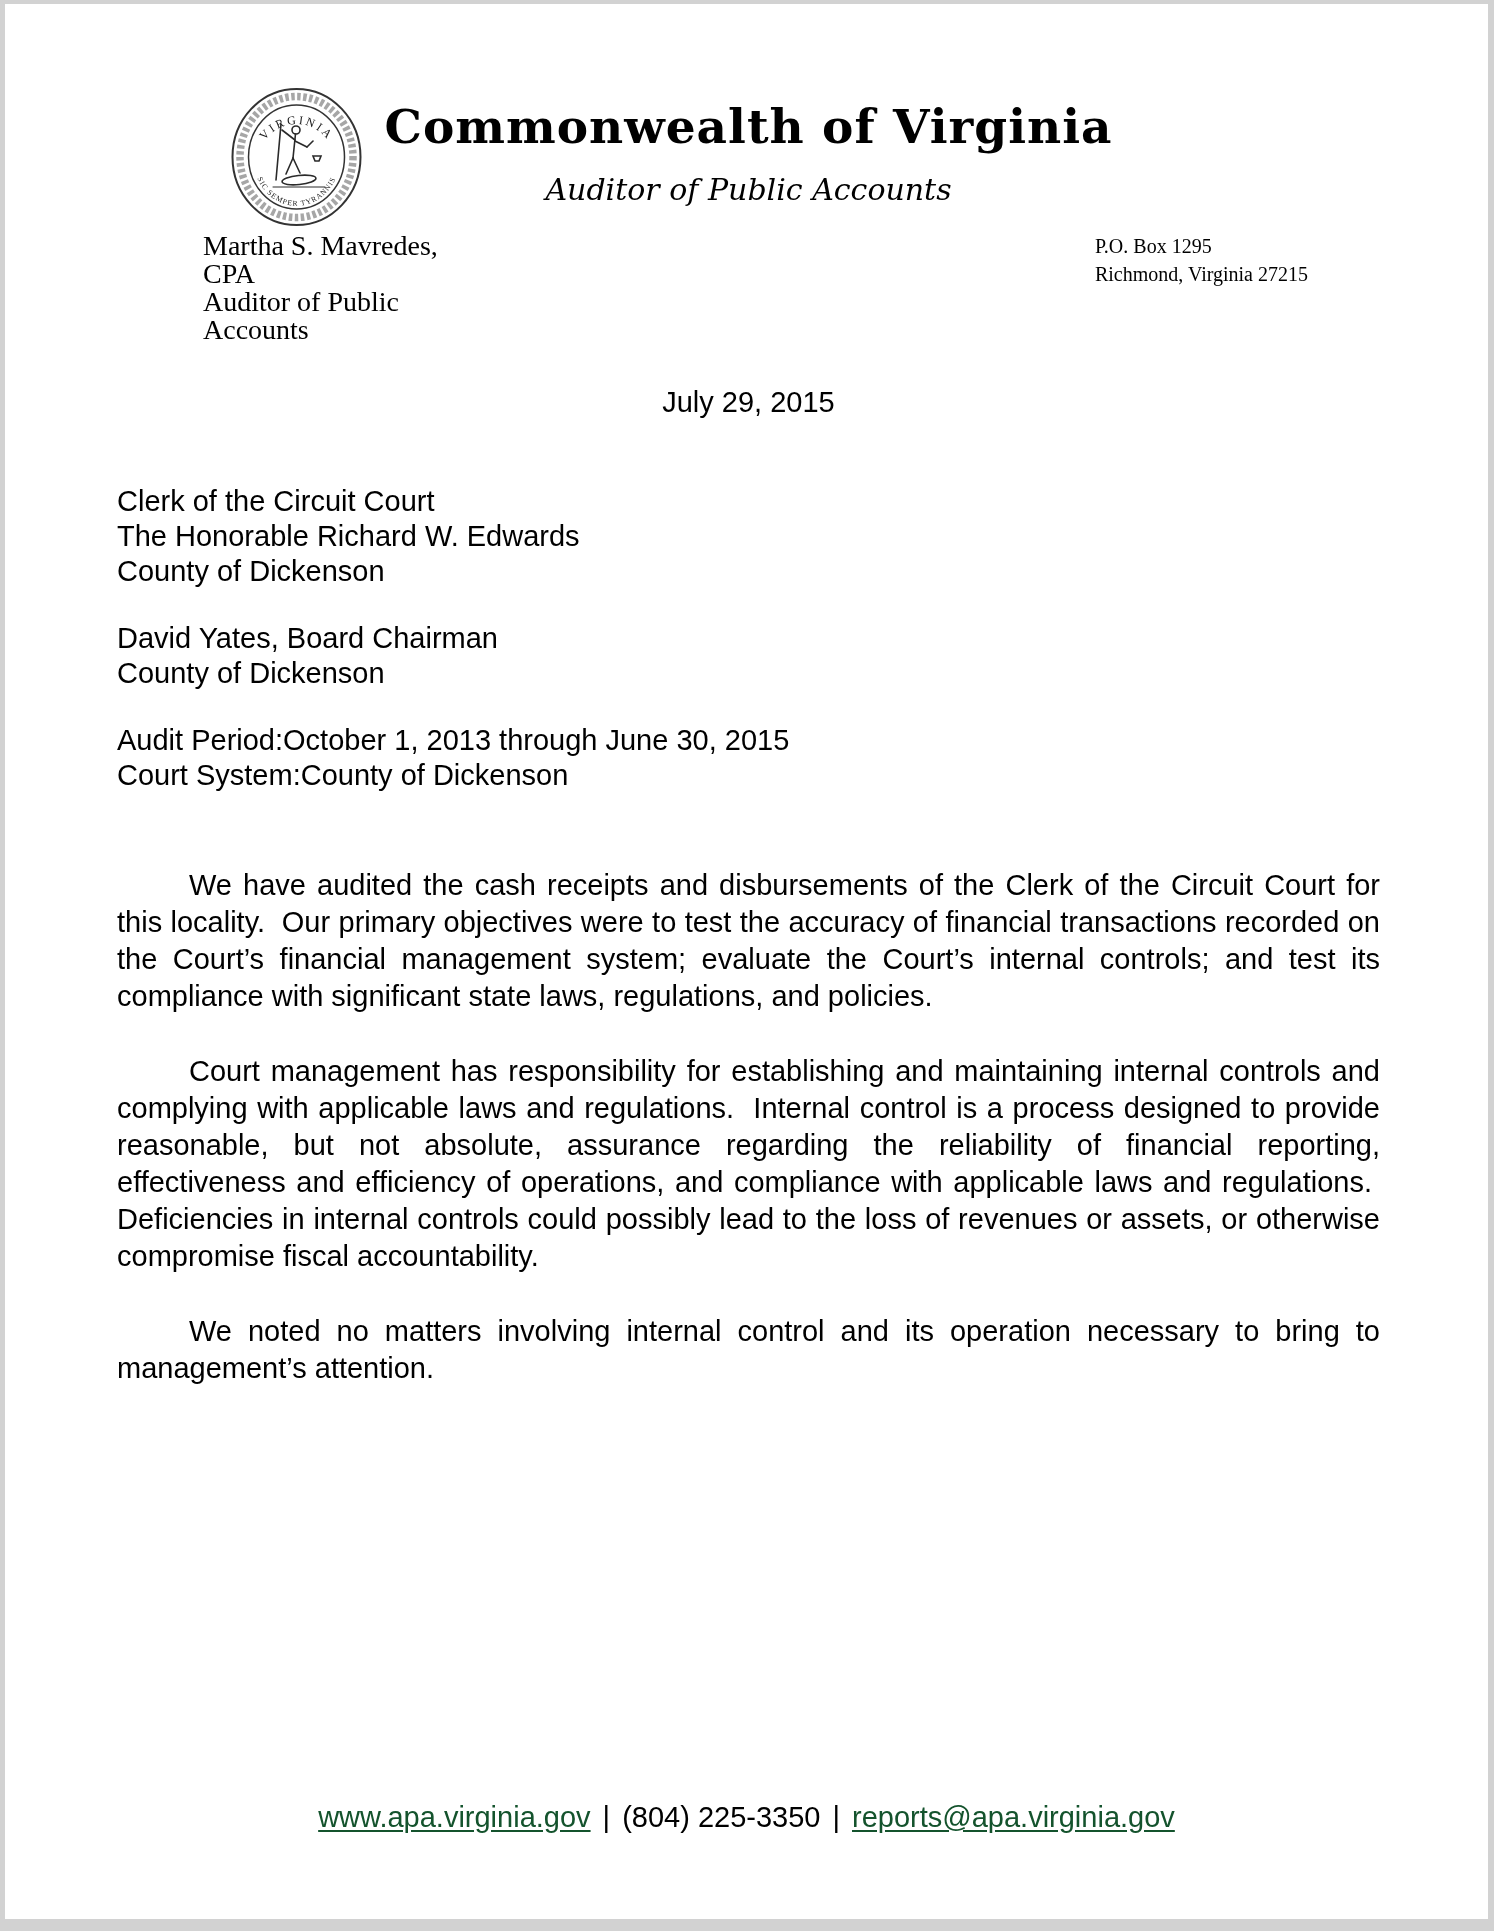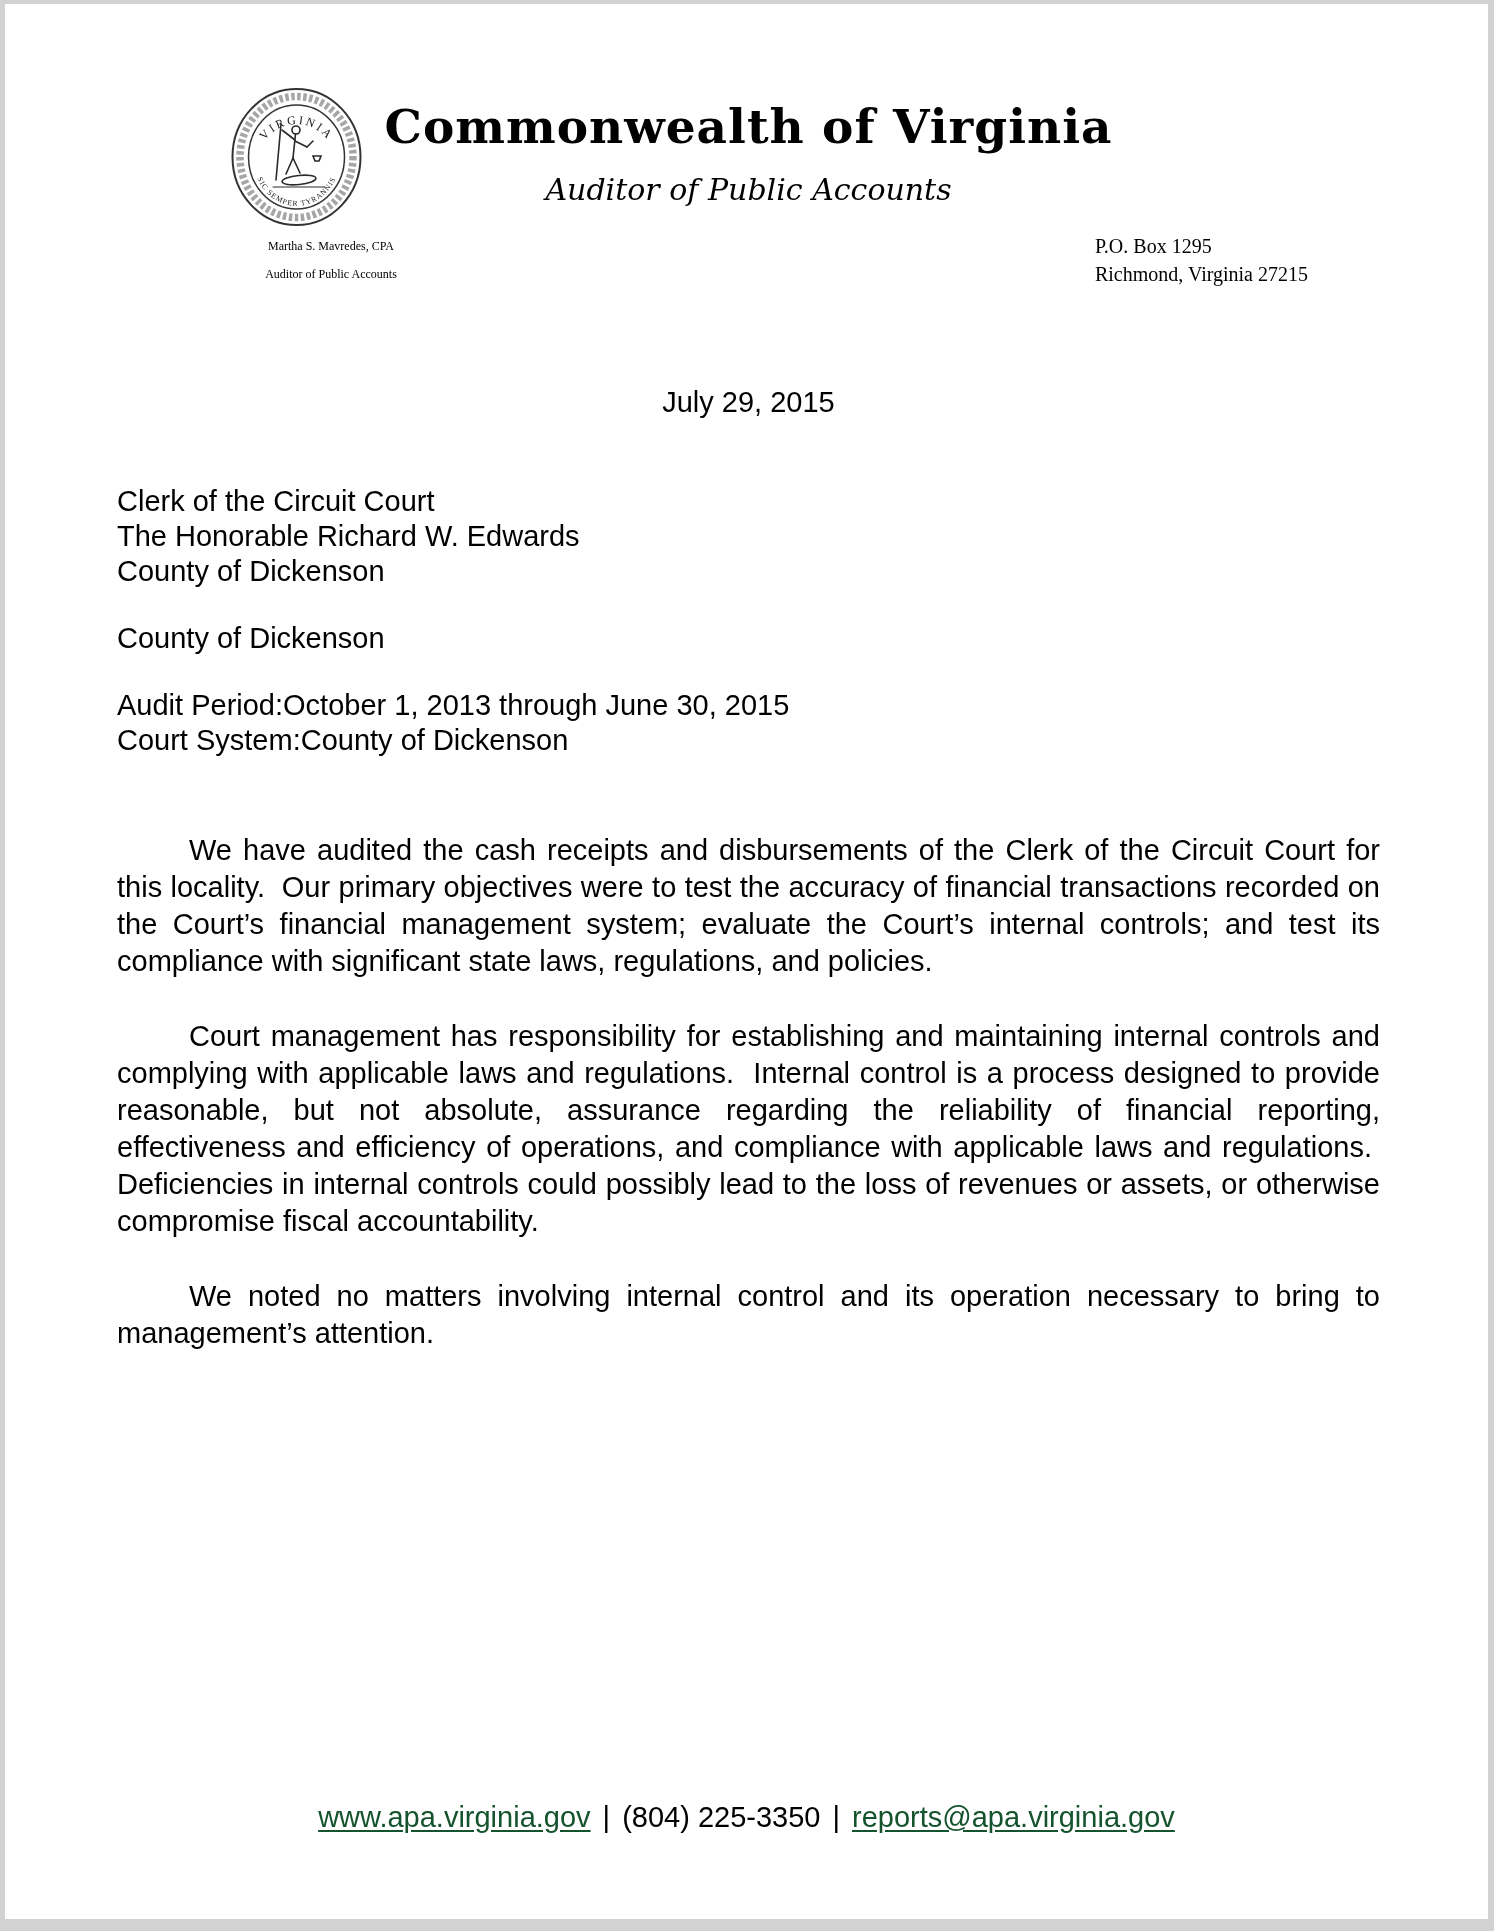--- a/index.html
+++ b/index.html
@@ -52,23 +52,22 @@
     font-style: italic;
     font-weight: 400;
     font-size: 30px;
     line-height: 32px;
   }
   .official-block {
     position: absolute;
     left: 86px;
     top: 170px;
     width: 256px;
-    text-align: center;
     font-family: "Liberation Serif", serif;
-    font-size: 12px;
+    font-size: 28px;
     line-height: 28px;
   }
   .po-address-block {
     position: absolute;
     right: 72px;
     top: 170px;
     text-align: left;
     font-family: "Liberation Serif", serif;
     font-size: 20px;
     line-height: 28px;
@@ -191,20 +190,21 @@
 
     <div class="date-line">July 29, 2015</div>
 
     <div class="recipient-block recipient-1">
       <div>Clerk of the Circuit Court</div>
       <div>The Honorable Richard W. Edwards</div>
       <div>County of Dickenson</div>
     </div>
 
     <div class="recipient-block recipient-2">
+      <div>David Yates, Board Chairman</div>
       <div>County of Dickenson</div>
     </div>
 
     <div class="ref-block">
       <div>
         <span class="ref-label">Audit Period:</span><span>October 1, 2013 through June 30, 2015</span>
       </div>
       <div>
         <span class="ref-label">Court System:</span><span>County of Dickenson</span>
       </div>

